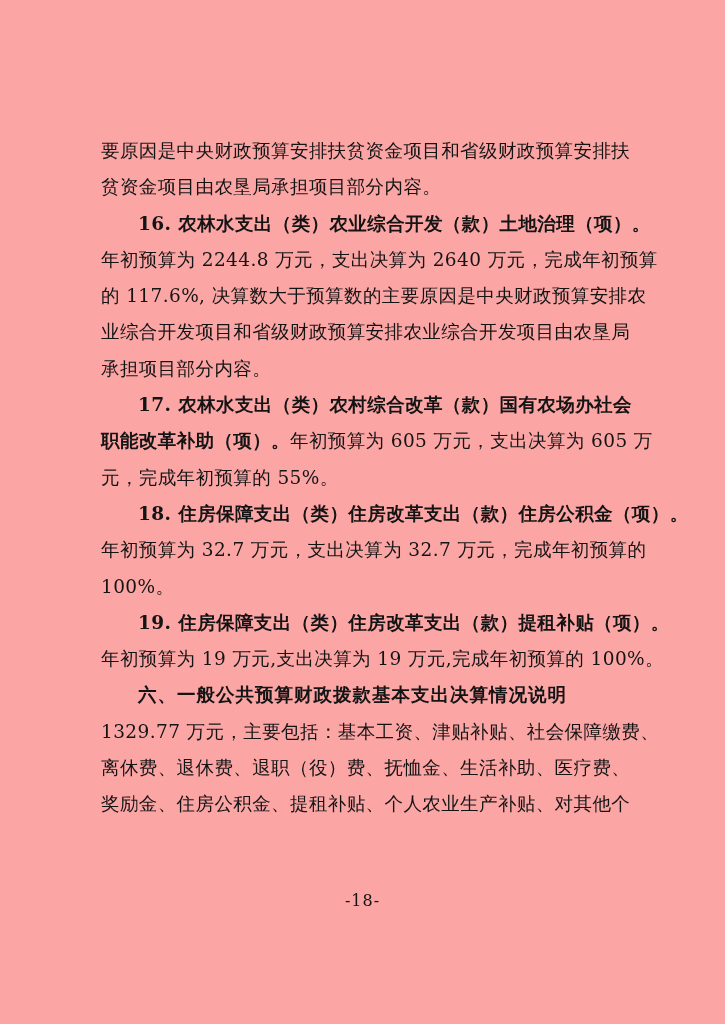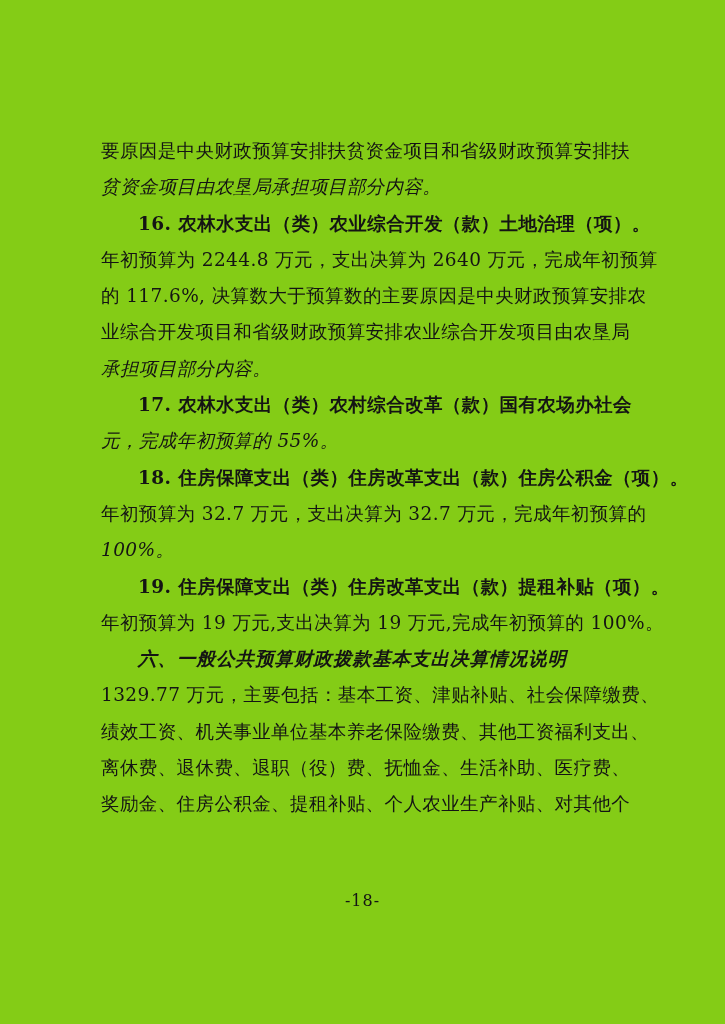--- a/index.html
+++ b/index.html
@@ -4,21 +4,21 @@
 <style>
   html, body {
     margin: 0;
     padding: 0;
     background: #ffffff;
   }
   .page {
     position: relative;
     width: 725px;
     height: 1024px;
-    background: #84cc16;
+    background: #fca5a5;
     overflow: hidden;
     font-family: "DejaVu Serif", "Liberation Serif", serif;
     color: #141414;
   }
   .content {
     position: absolute;
     left: 101px;
     top: 133px;
     width: 528px;
   }
@@ -28,21 +28,20 @@
     font-size: 18.5px;
     letter-spacing: 0.4px;
     white-space: nowrap;
     text-align: justify;
     text-align-last: justify;
     overflow: visible;
   }
   .line.last {
     text-align: right;
     text-align-last: left;
-    font-style: italic;
   }
   .line.indent {
     padding-left: 37px;
   }
   .seg-bold {
     font-weight: bold;
   }
   .seg-sans {
     font-family: "DejaVu Sans", "Liberation Sans", sans-serif;
     letter-spacing: 1px;
@@ -64,26 +63,26 @@
 <div class="page">
   <div class="content">
       <div class="line"><span class="">要原因是中央财政预算安排扶贫资金项目和省级财政预算安排扶</span></div>
       <div class="line last"><span class="">贫资金项目由农垦局承担项目部分内容。</span></div>
       <div class="line indent"><span class="seg-bold ">16. 农林水支出（类）农业综合开发（款）土地治理（项）。</span></div>
       <div class="line"><span class="">年初预算为 2244.8 万元，支出决算为 2640 万元，完成年初预算</span></div>
       <div class="line"><span class="">的 117.6%, 决算数大于预算数的主要原因是中央财政预算安排农</span></div>
       <div class="line"><span class="">业综合开发项目和省级财政预算安排农业综合开发项目由农垦局</span></div>
       <div class="line last"><span class="">承担项目部分内容。</span></div>
       <div class="line indent"><span class="seg-bold ">17. 农林水支出（类）农村综合改革（款）国有农场办社会</span></div>
+      <div class="line"><span class="seg-bold ">职能改革补助（项）。</span><span class="">年初预算为 605 万元，支出决算为 605 万</span></div>
       <div class="line last"><span class="">元，完成年初预算的 55%。</span></div>
       <div class="line indent"><span class="seg-bold ">18. 住房保障支出（类）住房改革支出（款）住房公积金（项）。</span></div>
       <div class="line"><span class="">年初预算为 32.7 万元，支出决算为 32.7 万元，完成年初预算的</span></div>
       <div class="line last"><span class="">100%。</span></div>
       <div class="line indent"><span class="seg-bold ">19. 住房保障支出（类）住房改革支出（款）提租补贴（项）。</span></div>
       <div class="line"><span class="">年初预算为 19 万元,支出决算为 19 万元,完成年初预算的 100%。</span></div>
       <div class="line indent last"><span class="seg-bold seg-sans">六、一般公共预算财政拨款基本支出决算情况说明</span></div>
       <div class="line"><span class="">1329.77 万元，主要包括：基本工资、津贴补贴、社会保障缴费、</span></div>
-      <div class="line"><span class="">绩效工资、机关事业单位基本养老保险缴费、其他工资福利支出、</span></div>
       <div class="line"><span class="">离休费、退休费、退职（役）费、抚恤金、生活补助、医疗费、</span></div>
       <div class="line"><span class="">奖励金、住房公积金、提租补贴、个人农业生产补贴、对其他个</span></div>
     </div>
   <div class="footer">-18-</div>
 </div>
 
 </body></html>

